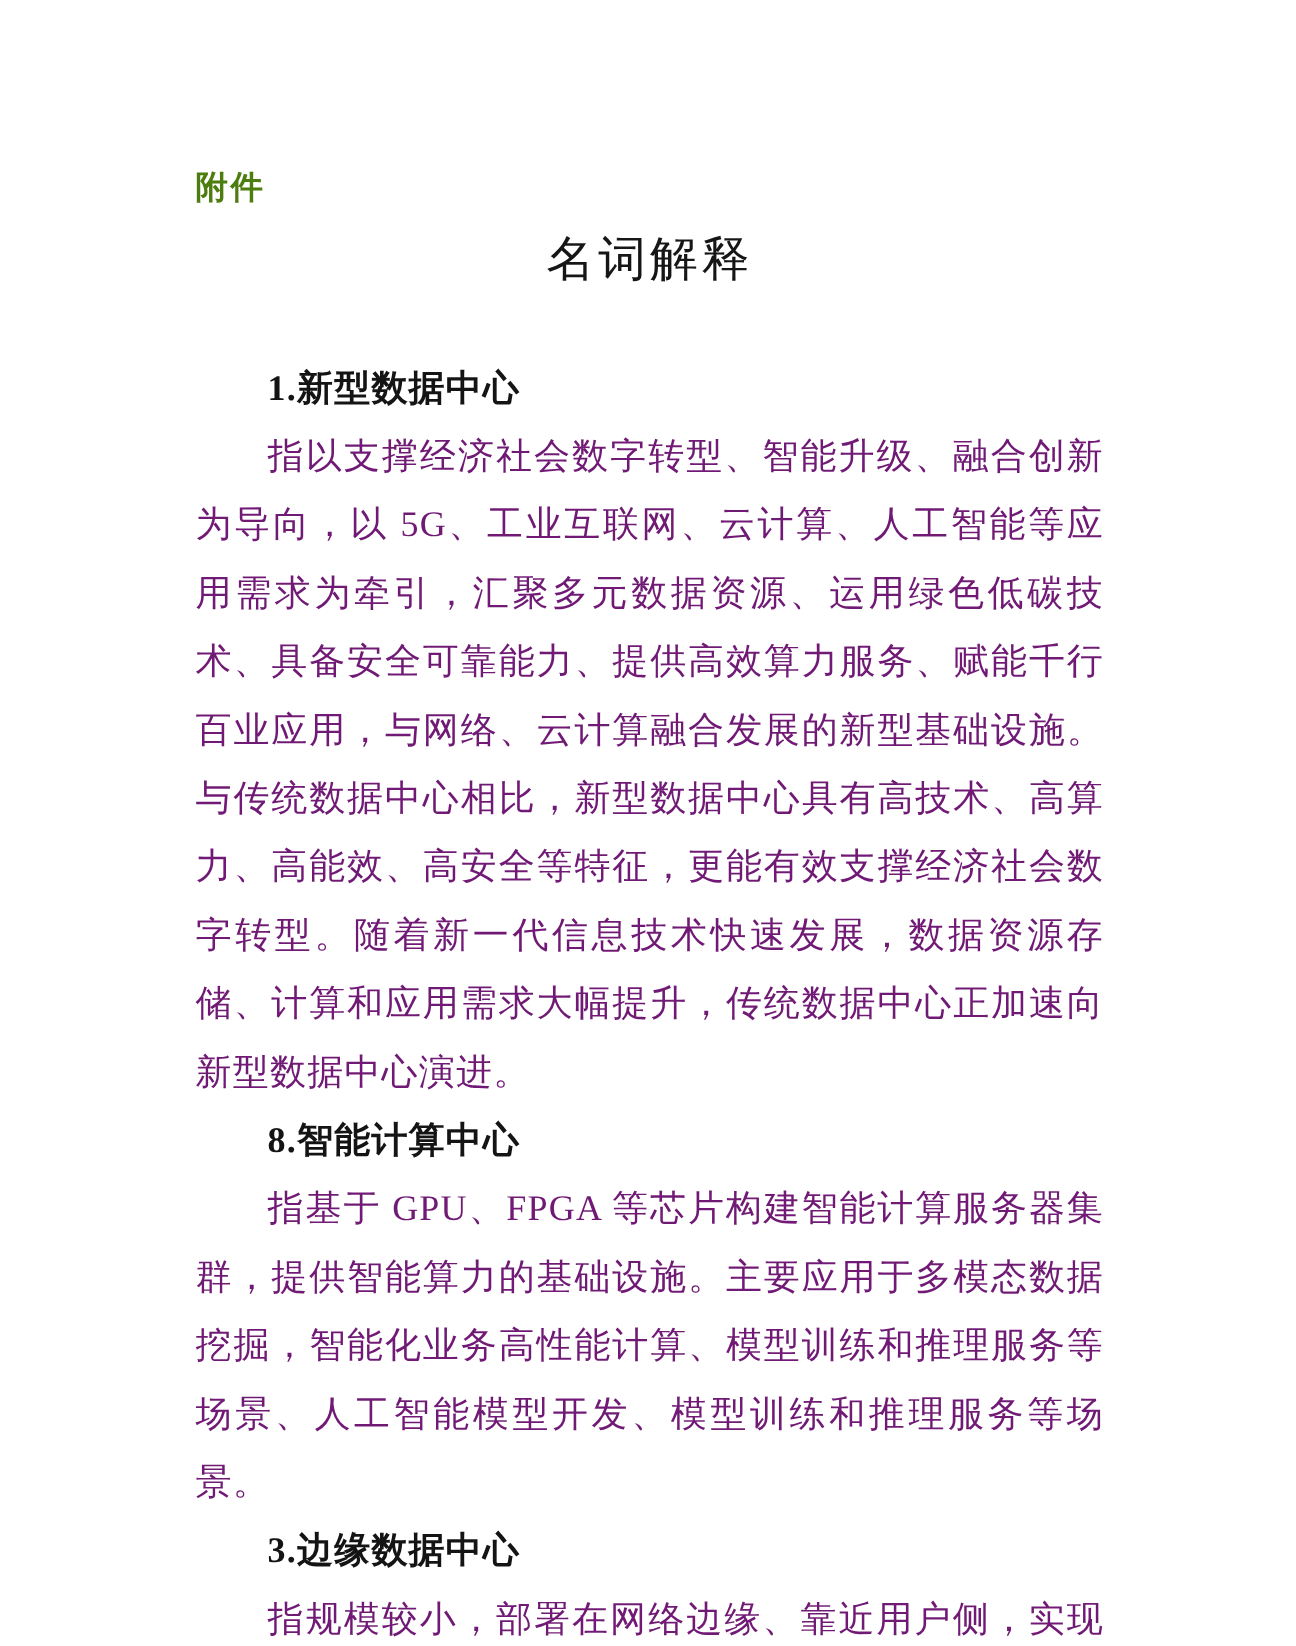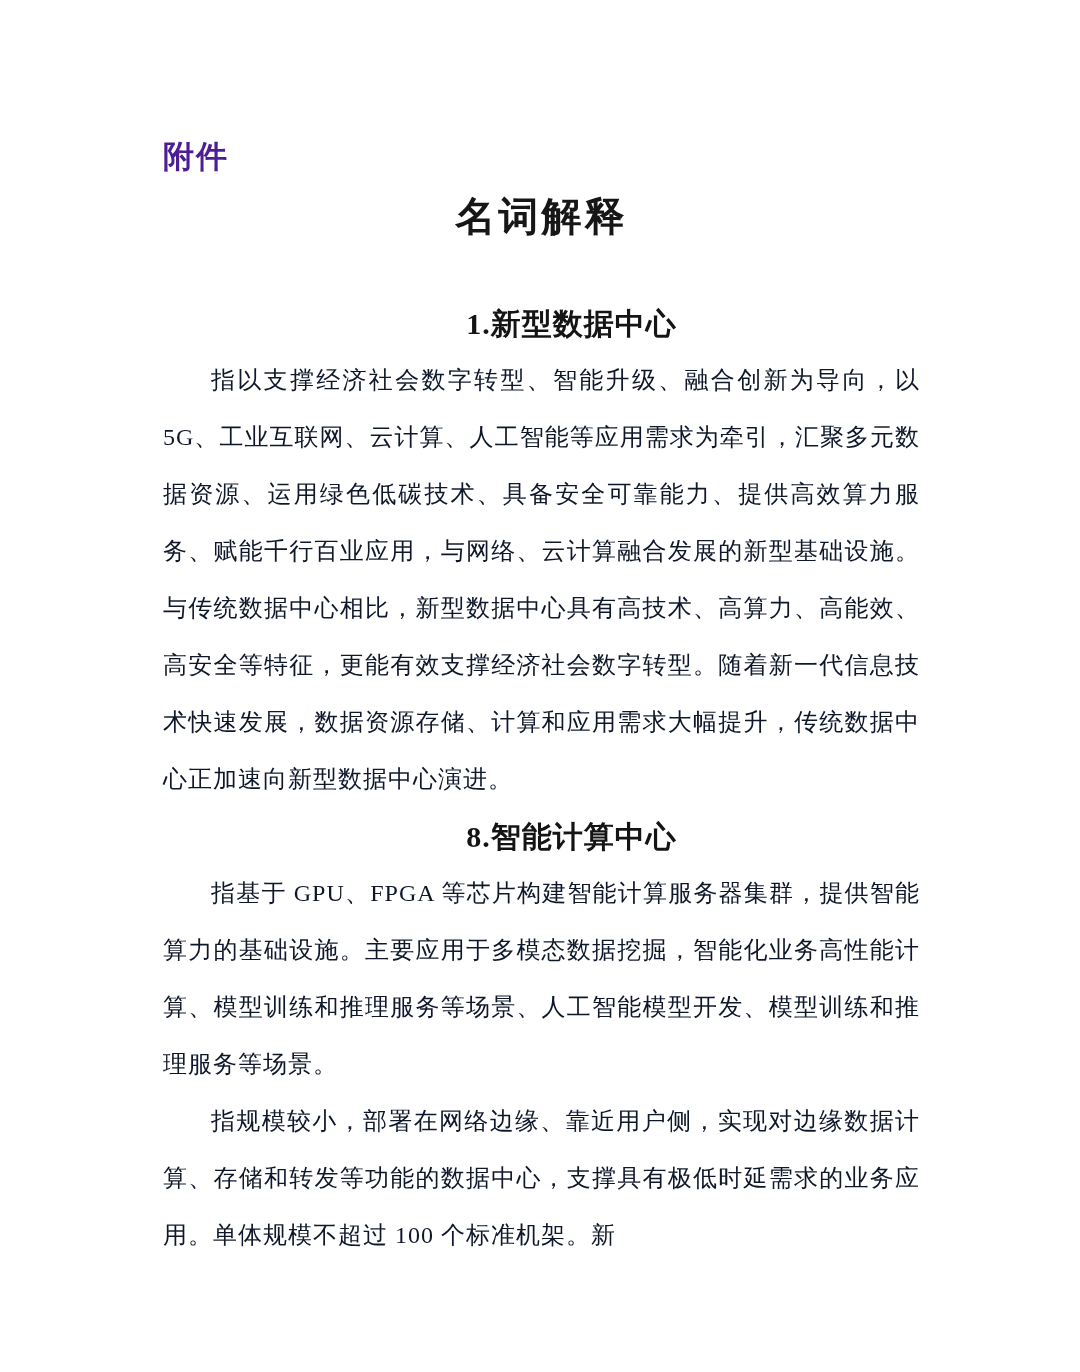--- a/index.html
+++ b/index.html
@@ -16,61 +16,60 @@
   }
   .page {
     box-sizing: border-box;
     width: 1080px;
     height: 1372px;
     padding: 128px 160px 0 163px;
     background: #ffffff;
   }
   .attachment {
     font-family: "Liberation Sans", "DejaVu Sans", sans-serif;
-    font-size: 31px;
+    font-size: 27px;
     font-weight: 600;
     line-height: 57px;
     letter-spacing: 2px;
-    color: #4c1d95;
+    color: #4d7c0f;
   }
   .doc-title {
     margin: 0;
     font-family: "Liberation Sans", "DejaVu Sans", sans-serif;
     font-size: 40px;
-    font-weight: 700;
+    font-weight: 400;
     text-align: center;
     line-height: 62px;
     letter-spacing: 3px;
     color: #161616;
   }
   .term-section {
     margin: 0;
   }
   .term-section.first {
     margin-top: 48px;
   }
   .term-heading {
     margin: 0;
     font-size: 30px;
     font-weight: 700;
     line-height: 57px;
     text-indent: 2em;
     letter-spacing: 1px;
     color: #141414;
-    text-align: center;
   }
   .term-body {
     margin: 0;
-    font-size: 24px;
+    font-size: 30px;
     line-height: 57px;
     text-align: justify;
     text-justify: inter-character;
     text-indent: 2em;
     letter-spacing: 1px;
-    color: #0f172a;
+    color: #701a75;
   }
 </style>
 </head>
 <body>
 
 <div class="page">
 
   <div class="attachment">附件</div>
 
   <h1 class="doc-title">名词解释</h1>
@@ -79,16 +78,17 @@
     <h2 class="term-heading">1.新型数据中心</h2>
     <p class="term-body">指以支撑经济社会数字转型、智能升级、融合创新为导向，以 5G、工业互联网、云计算、人工智能等应用需求为牵引，汇聚多元数据资源、运用绿色低碳技术、具备安全可靠能力、提供高效算力服务、赋能千行百业应用，与网络、云计算融合发展的新型基础设施。与传统数据中心相比，新型数据中心具有高技术、高算力、高能效、高安全等特征，更能有效支撑经济社会数字转型。随着新一代信息技术快速发展，数据资源存储、计算和应用需求大幅提升，传统数据中心正加速向新型数据中心演进。</p>
   </section>
 
   <section class="term-section">
     <h2 class="term-heading">8.智能计算中心</h2>
     <p class="term-body">指基于 GPU、FPGA 等芯片构建智能计算服务器集群，提供智能算力的基础设施。主要应用于多模态数据挖掘，智能化业务高性能计算、模型训练和推理服务等场景、人工智能模型开发、模型训练和推理服务等场景。</p>
   </section>
 
   <section class="term-section">
+    <h2 class="term-heading">3.边缘数据中心</h2>
     <p class="term-body">指规模较小，部署在网络边缘、靠近用户侧，实现对边缘数据计算、存储和转发等功能的数据中心，支撑具有极低时延需求的业务应用。单体规模不超过 100 个标准机架。新</p>
   </section>
 
 </div>
 
 </body></html>

